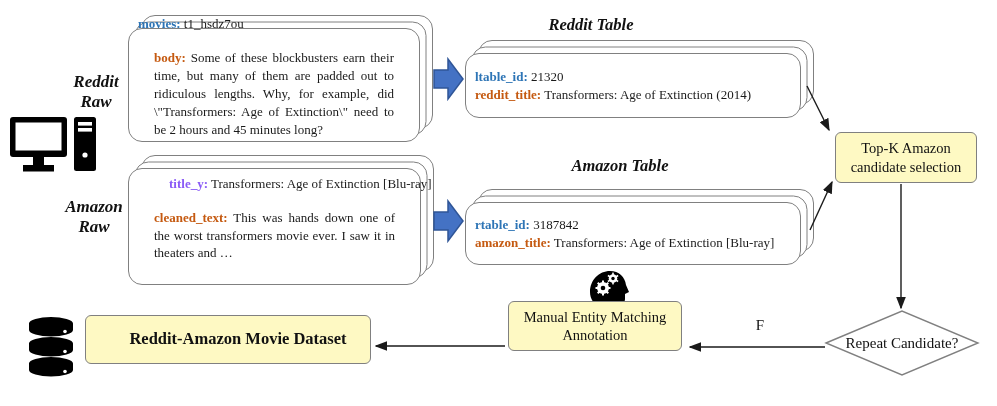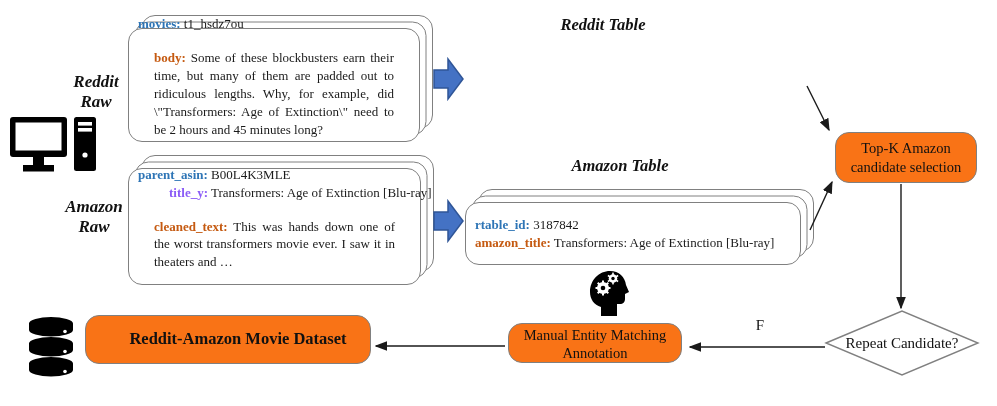--- a/index.html
+++ b/index.html
@@ -16,21 +16,21 @@
         padding:5px 9px;display:flex;flex-direction:column;justify-content:center;font-family:Liberation Serif, serif;}
   .cardtext{font-size:13px;line-height:1.38;color:#1a1a1a;}
   .line{white-space:nowrap;}
   .j{text-align:justify;margin:16px;}
   .key{font-weight:bold;}
   .kb{color:#2E75B6;} .ko{color:#C55A11;} .kg{color:#8b5cf6;margin-left:31px;}
   
   .tbl-title{font-weight:bold;font-style:italic;font-size:16.5px;text-align:center;z-index:3;}
   .raw-label{font-weight:bold;font-style:italic;font-size:17px;text-align:center;line-height:1.2;}
   
-  .node{box-sizing:border-box;background:#f97316;border:1.5px solid #808080;border-radius:14px;
+  .node{box-sizing:border-box;background:#fef9c3;border:1.5px solid #808080;border-radius:6px;
         display:flex;align-items:center;justify-content:center;text-align:center;
         font-size:14.5px;line-height:1.25;z-index:2;}
   .node.bold{font-weight:bold;font-size:16.5px;}
   .diamond-text{display:flex;align-items:center;justify-content:center;text-align:center;
         font-size:15px;line-height:1.2;z-index:3;}
   .diamond-text>span{width:120px;}
   .edge-label{font-size:15px;text-align:center;z-index:3;}
   .overlay{position:absolute;left:0;top:0;z-index:1;pointer-events:none;}
   .icon{z-index:2;}
 </style>
@@ -81,39 +81,46 @@
     <div class="card cardtext">
       <div class="line"><span class="key kb">movies:</span> <span>t1_hsdz7ou</span></div>
       <p class="j"><span class="key ko">body:</span> <span>Some of these blockbusters earn their time, but many of them are padded out to ridiculous lengths.  Why, for example, did \"Transformers: Age of Extinction\" need to be 2 hours and 45 minutes long?</span></p>
     </div>
   </div>
 
   <div class="stack" style="left:128px;top:168px;width:293px;height:117px;">
     <div class="ghost g2"></div>
     <div class="ghost g1"></div>
     <div class="card cardtext">
-      <div class="line"><span class="key kb">parent_asin:</span> <span>B00L4K3MLE</span></div>
       <div class="line"><span class="key kg">title_y:</span> <span>Transformers: Age of Extinction [Blu-ray]</span></div>
       <p class="j"><span class="key ko">cleaned_text:</span> <span>This was hands down one of the worst transformers movie ever. I saw it in theaters and …</span></p>
     </div>
   </div>
 
   <div class="abs icon" style="left:433px;top:57px;">
     <svg width="31" height="44" viewBox="0 0 31 44">
         <polygon points="1,13 15,13 15,2 30,22 15,42 15,31 1,31" fill="#4472C4" stroke="#2F5597" stroke-width="1.5"></polygon>
       </svg>
   </div>
   <div class="abs icon" style="left:433px;top:199px;">
     <svg width="31" height="44" viewBox="0 0 31 44">
         <polygon points="1,13 15,13 15,2 30,22 15,42 15,31 1,31" fill="#4472C4" stroke="#2F5597" stroke-width="1.5"></polygon>
       </svg>
   </div>
 
-  <div class="abs tbl-title" style="left:453px;top:15px;width:300px;">
+  <div class="abs tbl-title" style="left:441px;top:15px;width:300px;">
     <span>Reddit Table</span>
+  </div>
+  <div class="stack" style="left:465px;top:53px;width:336px;height:65px;">
+    <div class="ghost g2"></div>
+    <div class="ghost g1"></div>
+    <div class="card cardtext">
+      <div class="line"><span class="key kb">ltable_id:</span> <span>21320</span></div>
+      <div class="line"><span class="key ko">reddit_title:</span> <span>Transformers: Age of Extinction (2014)</span></div>
+    </div>
   </div>
 
   <div class="abs tbl-title" style="left:465px;top:156px;width:310px;">
     <span>Amazon Table</span>
   </div>
   <div class="stack" style="left:465px;top:202px;width:336px;height:63px;">
     <div class="ghost g2"></div>
     <div class="ghost g1"></div>
     <div class="card cardtext">
       <div class="line"><span class="key kb">rtable_id:</span> <span>3187842</span></div>
@@ -152,21 +159,21 @@
         <rect x="23.2" y="3.6" width="1.6" height="2.6" transform="rotate(60 24 9.5)"></rect>
         <rect x="23.2" y="3.6" width="1.6" height="2.6" transform="rotate(120 24 9.5)"></rect>
         <rect x="23.2" y="3.6" width="1.6" height="2.6" transform="rotate(180 24 9.5)"></rect>
         <rect x="23.2" y="3.6" width="1.6" height="2.6" transform="rotate(240 24 9.5)"></rect>
         <rect x="23.2" y="3.6" width="1.6" height="2.6" transform="rotate(300 24 9.5)"></rect>
         <circle cx="24" cy="9.5" r="1.7" fill="#000"></circle>
       </g>
     </svg>
   </div>
 
-  <div class="abs node" style="left:508px;top:323px;width:174px;height:40px;padding:0 10px;align-items:flex-end;">
+  <div class="abs node" style="left:508px;top:301px;width:174px;height:50px;padding:0 10px;">
     <span>Manual Entity Matching Annotation</span>
   </div>
 
   <div class="abs icon" style="left:28px;top:317px;">
     <svg width="46" height="60" viewBox="0 0 46 60">
       <g fill="#000">
         <path d="M1 6.5 A22 6.5 0 0 1 45 6.5 L45 13 A22 6.5 0 0 1 1 13 Z"></path>
         <path d="M1 26.5 A22 6.5 0 0 1 45 26.5 L45 33 A22 6.5 0 0 1 1 33 Z"></path>
         <path d="M1 46.5 A22 6.5 0 0 1 45 46.5 L45 53 A22 6.5 0 0 1 1 53 Z"></path>
       </g>

